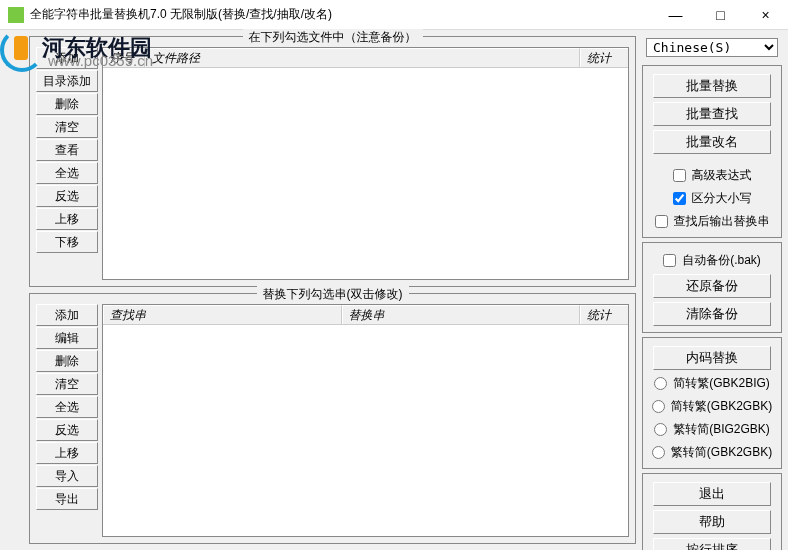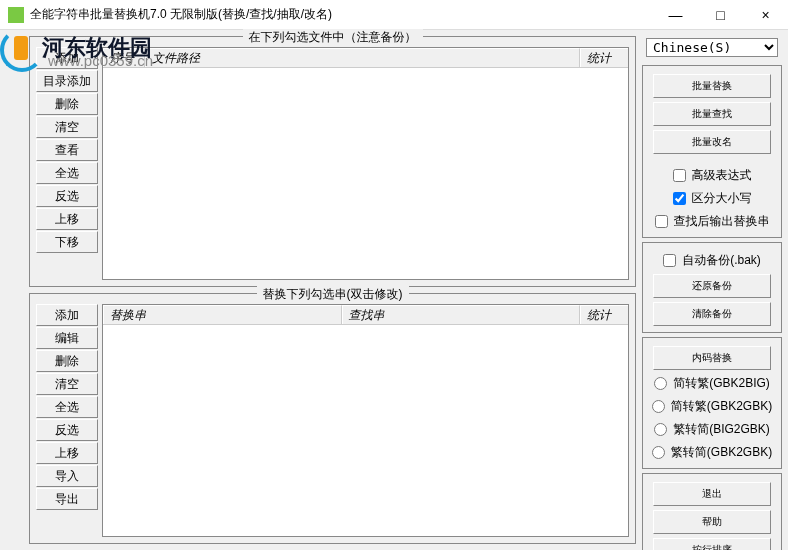--- a/index.html
+++ b/index.html
@@ -30,21 +30,21 @@
     
     .btn-col { width: 62px; display: flex; flex-direction: column; gap: 1px; }
     .btn { height: 22px; background: #f0f0f0; border: 1px solid #888; border-top-color: #fff; border-left-color: #fff; font-size: 12px; display: flex; align-items: center; justify-content: center; cursor: pointer; font-family: "SimSun"; }
     
     .table-wrap { flex: 1; border: 1px solid #888; background: #fff; display: flex; flex-direction: column; }
     .table-header { display: flex; background: #f0f0f0; border-bottom: 1px solid #ccc; height: 20px; font-style: italic; }
     .th { border-right: 1px solid #ccc; padding: 2px 6px; font-size: 12px; display: flex; align-items: center; background: #f0f0f0; border-top: 1px solid #fff; border-left: 1px solid #fff; }
     .th:last-child { border-right: none; }
     .table-body { flex: 1; background: #fff; }
     
-    .right-btn { height: 24px; background: #f0f0f0; border: 1px solid #888; border-top-color: #fff; border-left-color: #fff; font-size: 10px; display: flex; align-items: center; justify-content: center; cursor: pointer; font-family: "SimSun"; margin: 0 6px; }
+    .right-btn { height: 24px; background: #f0f0f0; border: 1px solid #888; border-top-color: #fff; border-left-color: #fff; font-size: 13px; display: flex; align-items: center; justify-content: center; cursor: pointer; font-family: "SimSun"; margin: 0 6px; }
     .right-group { border: 1px solid #888; padding: 8px 4px 6px 4px; display: flex; flex-direction: column; gap: 4px; }
     
     .lang-select { height: 22px; border: 1px solid #888; background: #fff; font-family: monospace; font-size: 13px; padding: 0 2px; margin: 0 4px; }
     
     .checkbox-row, .radio-row { display: flex; align-items: center; gap: 4px; padding: 1px 2px; font-size: 12px; justify-content: center; }
     .checkbox-row input, .radio-row input { margin: 0 2px 0 0; }
     .spacer { height: 4px; }
   </style>
 </head>
 <body>
@@ -102,22 +102,22 @@
           <div class="btn">删除</div>
           <div class="btn">清空</div>
           <div class="btn">全选</div>
           <div class="btn">反选</div>
           <div class="btn">上移</div>
           <div class="btn">导入</div>
           <div class="btn">导出</div>
         </div>
         <div class="table-wrap">
           <div class="table-header">
+            <div class="th" style="flex:1">查找串</div>
             <div class="th" style="flex:1">替换串</div>
-            <div class="th" style="flex:1">查找串</div>
             <div class="th" style="width:48px">统计</div>
           </div>
           <div class="table-body"></div>
         </div>
       </div>
     </div>
 
   </div>
 
   <div class="right-col">

